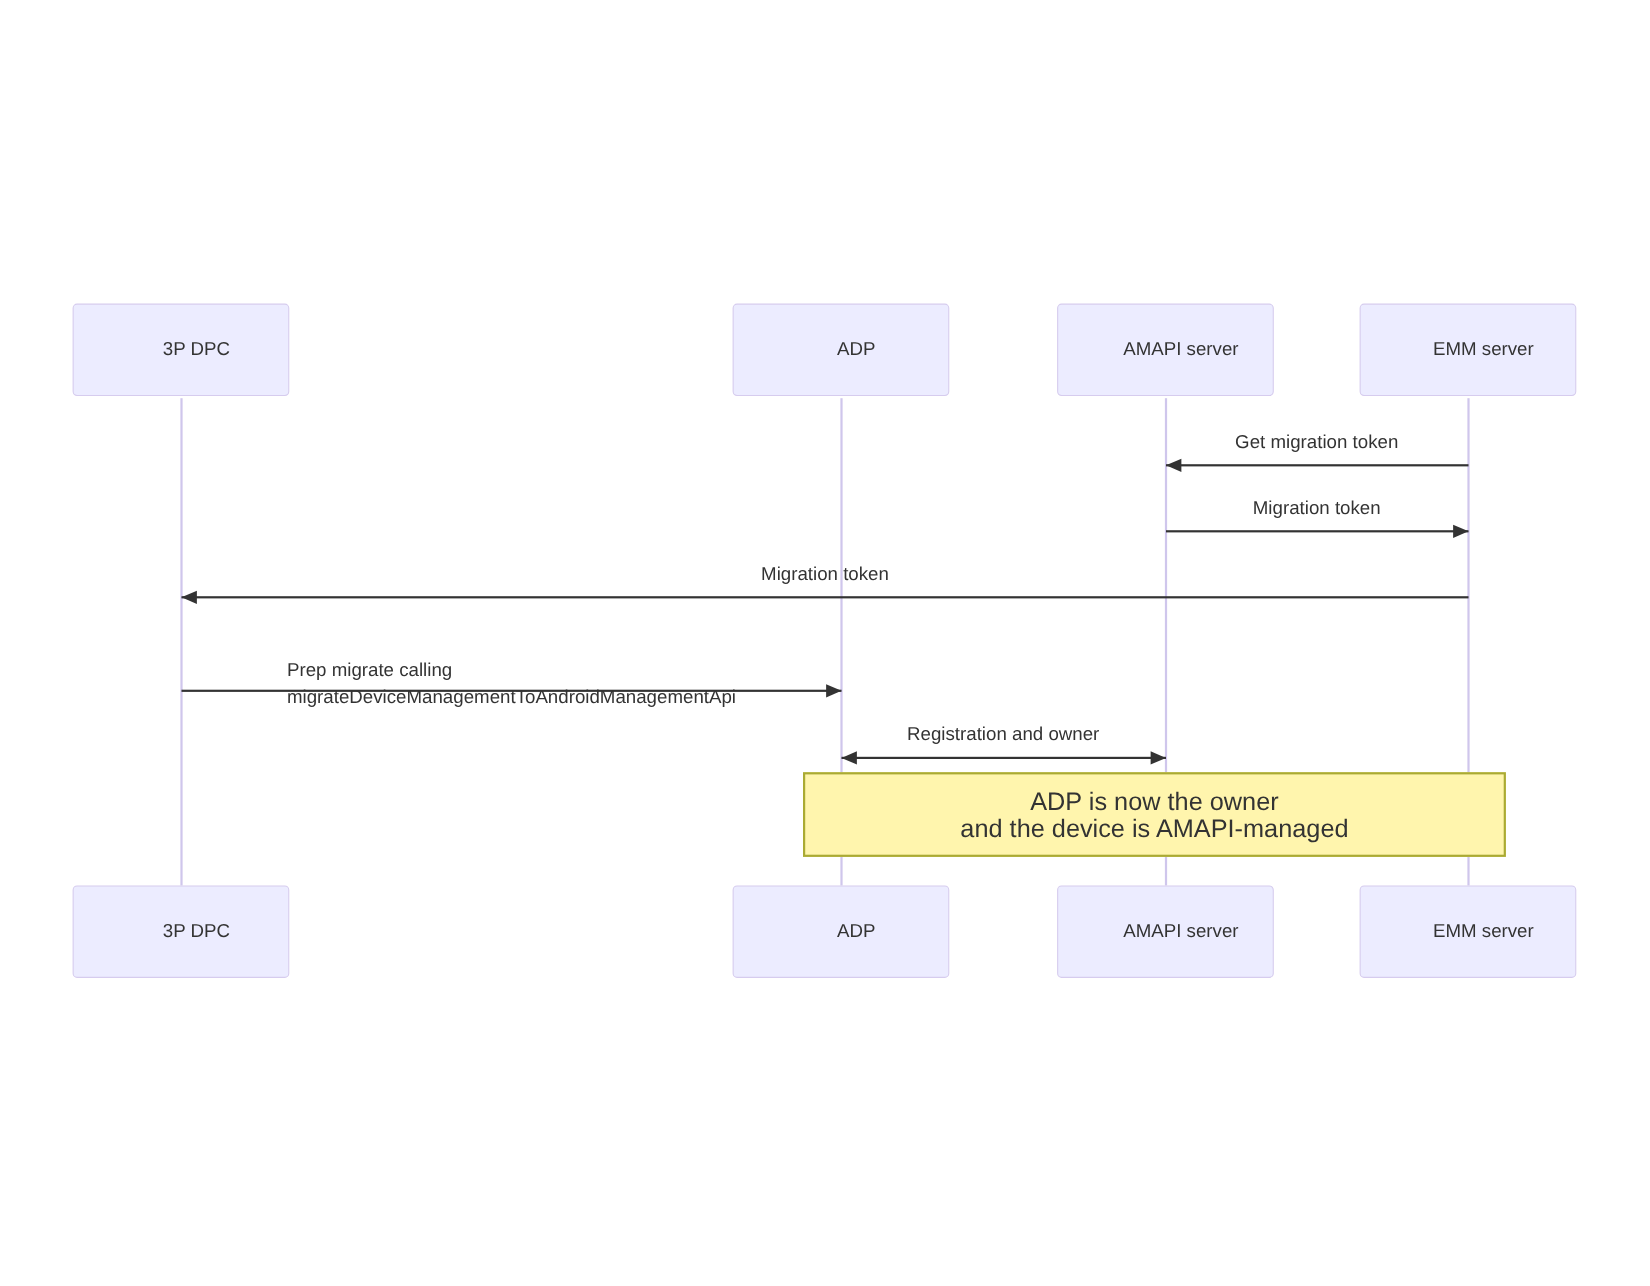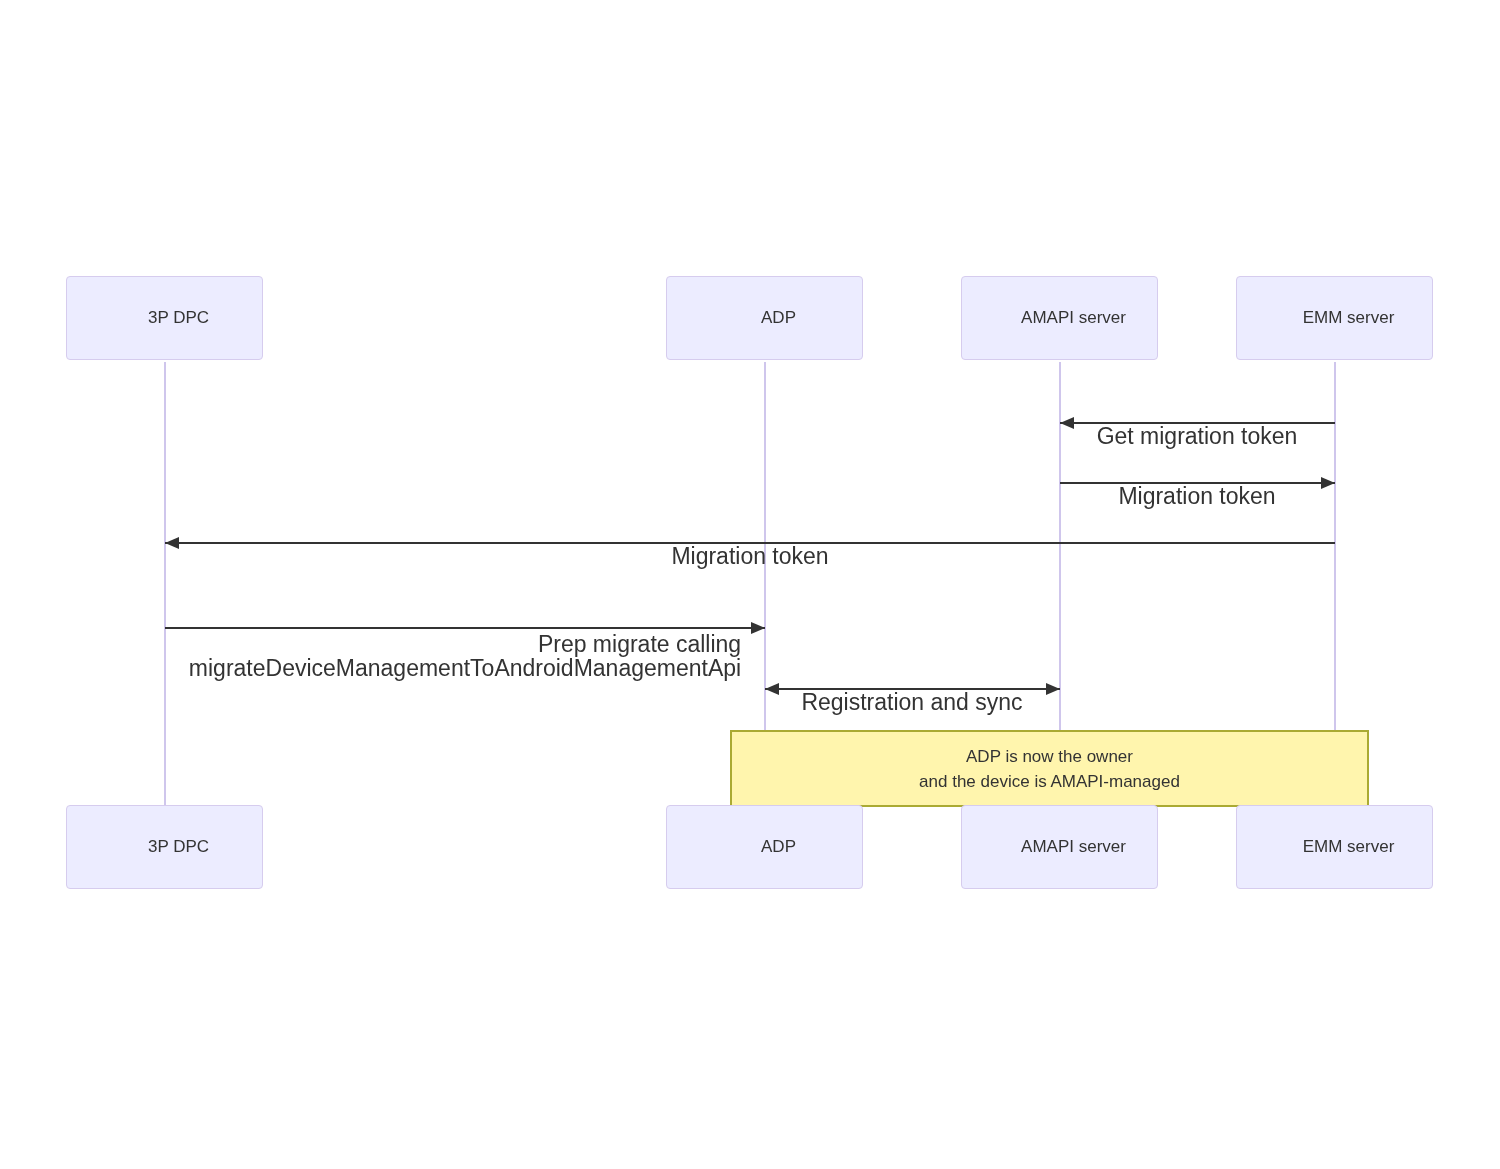--- a/index.html
+++ b/index.html
@@ -33,26 +33,25 @@
     align-items: center;
     justify-content: center;
     font-size: 17px;
     color: var(--message-text, #333333);
     box-sizing: border-box;
     padding-left: 28px;
   }
   .msg-label {
     position: absolute;
     transform: translateX(-50%);
-    font-size: 23px;
+    font-size: 17px;
     line-height: 24px;
     color: var(--message-text, #333333);
-    text-align: right;
+    text-align: left;
     white-space: pre-line;
-    margin-top: 34px;
   }
   .msg-line {
     position: absolute;
     height: 2px;
     background: var(--arrow, #333333);
   }
   .arrow-left, .arrow-right {
     position: absolute;
     width: 0;
     height: 0;
@@ -66,26 +65,25 @@
     left: 730px;
     top: 702px;
     width: 639px;
     height: 77px;
     background: var(--note-fill, #FFF5AD);
     border: 2px solid var(--note-border, #AAAA33);
     box-sizing: border-box;
     display: flex;
     align-items: center;
     justify-content: center;
-    font-size: 17px;
+    font-size: 23px;
     line-height: 25px;
     color: #333333;
     text-align: center;
     white-space: pre-line;
-    margin-top: 28px;
   }
 </style>
 </head>
 <body>
 
 <div class="canvas">
 
   <div class="lifeline" style="left:164px"></div>
   <div class="lifeline" style="left:764px"></div>
   <div class="lifeline" style="left:1059px"></div>
@@ -106,21 +104,21 @@
 
   <div class="msg-label" style="left:750px; top:510px">Migration token</div>
   <div class="msg-line" style="left:165px; top:542px; width:1170px"></div>
   <div class="arrow-left" style="left:165px; top:537px"></div>
 
   <div class="msg-label" style="left:465px; top:598px">Prep migrate calling
 migrateDeviceManagementToAndroidManagementApi</div>
   <div class="msg-line" style="left:165px; top:627px; width:600px"></div>
   <div class="arrow-right" style="left:751px; top:622px"></div>
 
-  <div class="msg-label" style="left:912px; top:656px">Registration and sync</div>
+  <div class="msg-label" style="left:912px; top:656px">Registration and owner</div>
   <div class="msg-line" style="left:765px; top:688px; width:295px"></div>
   <div class="arrow-left" style="left:765px;  top:683px"></div>
   <div class="arrow-right" style="left:1046px; top:683px"></div>
 
   <div class="note">ADP is now the owner
 and the device is AMAPI-managed</div>
 
   <div class="actor" style="left:66px;   top:805px">3P DPC</div>
   <div class="actor" style="left:666px;  top:805px">ADP</div>
   <div class="actor" style="left:961px;  top:805px">AMAPI server</div>

